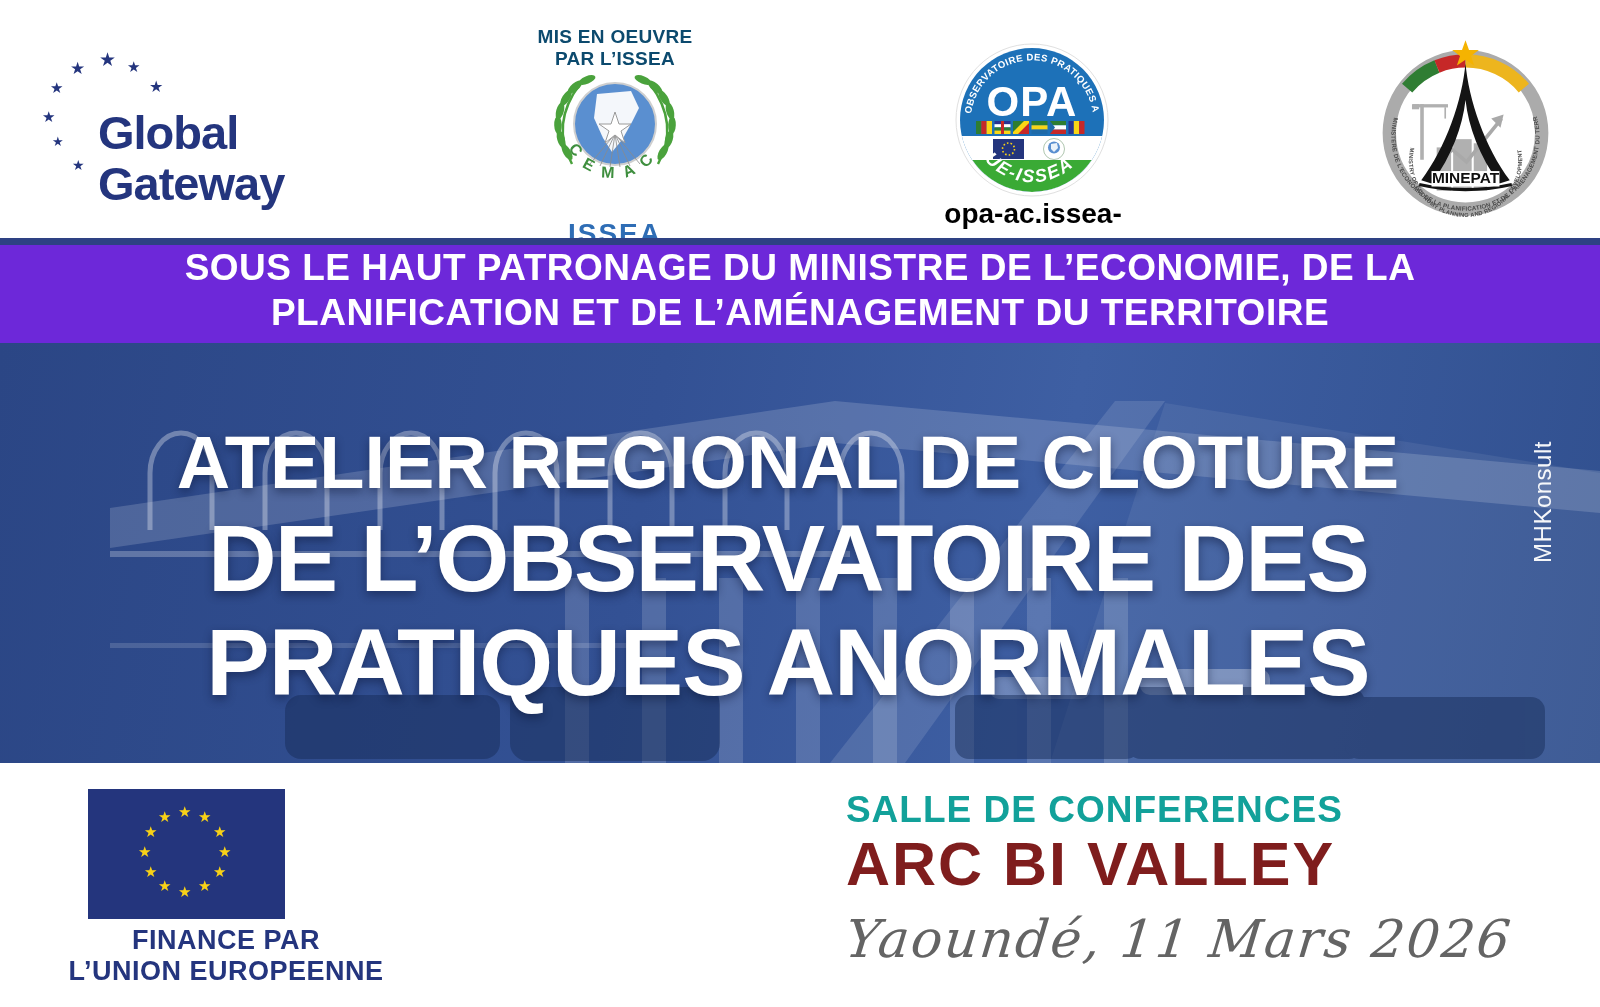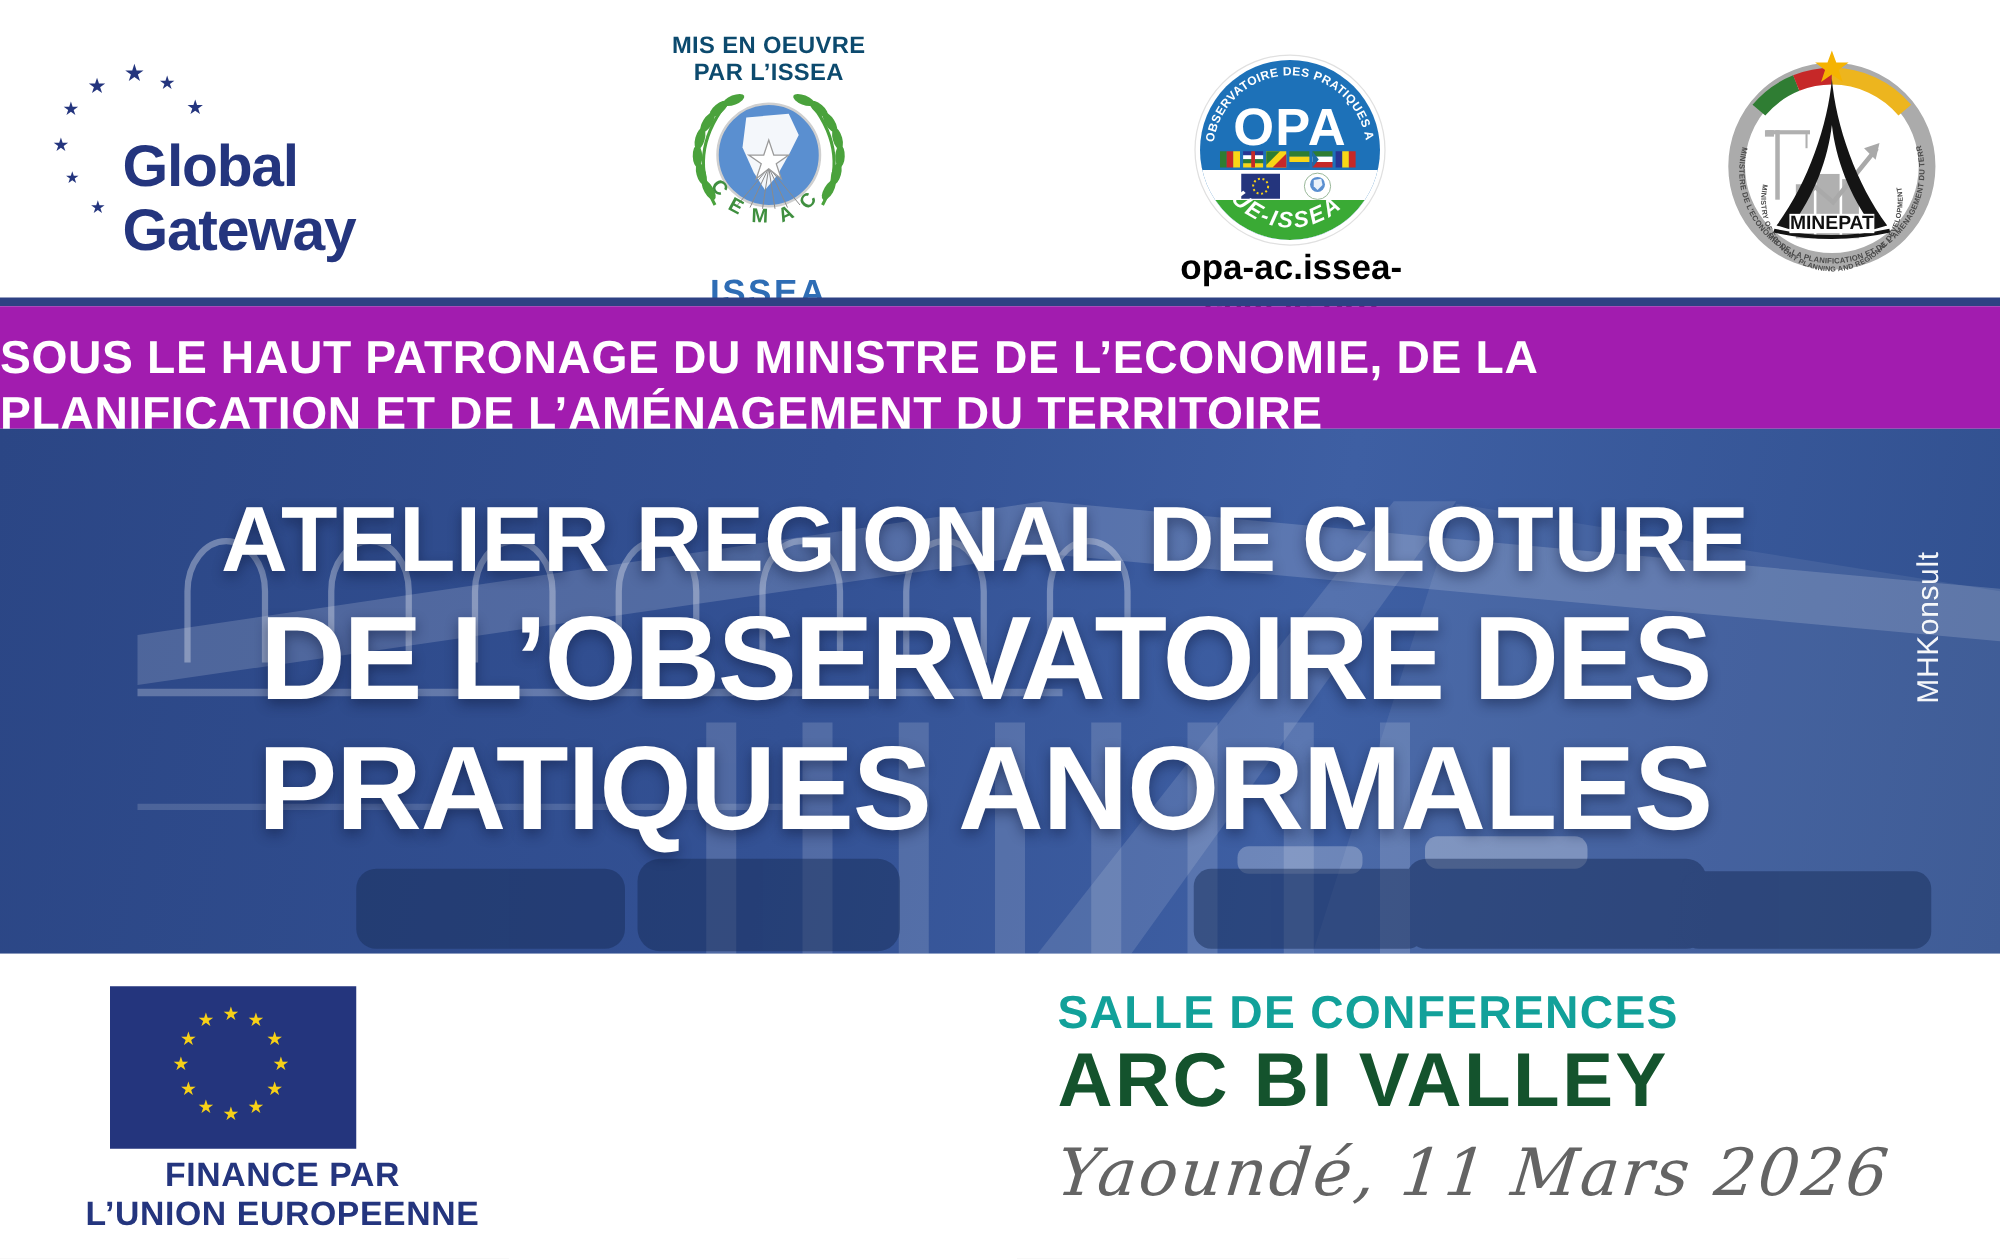--- a/index.html
+++ b/index.html
@@ -20,46 +20,46 @@
   .issea-wordmark{position:absolute;left:0;top:192px;width:220px;color:#2E6DB5;font-weight:bold;
                   font-size:28px;letter-spacing:2px;}
 
   .opa-block{position:absolute;left:948px;top:40px;width:170px;height:190px;text-align:center;}
   .opa-url{position:absolute;left:-65px;top:158px;width:300px;color:#000000;font-weight:bold;font-size:28px;}
 
   .minepat-block{position:absolute;left:1378px;top:36px;width:175px;height:195px;}
 
   
   .navy-rule{position:absolute;left:0;top:238px;width:1600px;height:7px;background:#2E4183;}
-  .patronage{position:absolute;left:0;top:245px;width:1600px;height:98px;background:#a21caf;
-             color:#fff;font-weight:bold;font-size:37px;line-height:45px;
-             letter-spacing:.5px;padding-top:18px;box-sizing:border-box;}
+  .patronage{position:absolute;left:0;top:245px;width:1600px;height:98px;background:#6d28d9;
+             color:#fff;text-align:center;font-weight:bold;font-size:37px;line-height:45px;
+             letter-spacing:.5px;padding-top:0;box-sizing:border-box;}
 
   
   .hero{position:absolute;left:0;top:343px;width:1600px;height:420px;
         background:linear-gradient(100deg,#2B4685 0%,#335194 40%,#3E5FA3 65%,#31508F 100%);}
   .hero svg.building{position:absolute;left:0;top:0;}
   .hero-title{position:absolute;left:0;width:1576px;text-align:center;color:#fff;font-weight:bold;
-              text-shadow:0 4px 10px rgba(8,18,48,.45);white-space:nowrap;}
+              text-shadow:0 4px 10px rgba(8,18,48,.45);white-space:nowrap;margin-top:31px;}
   .t1{top:46px;font-size:74px;letter-spacing:0px;}
   .t2{top:130px;font-size:95px;letter-spacing:-2px;}
   .t3{top:234px;font-size:95px;letter-spacing:-1px;}
   .credit{position:absolute;left:1478px;top:145px;width:130px;text-align:center;
           transform:rotate(-90deg);color:#fff;font-size:24px;font-weight:normal;
           letter-spacing:.5px;opacity:.95;}
 
   
   .footer{position:absolute;left:0;top:763px;width:1600px;height:244px;background:#fff;}
   .eu-flag{position:absolute;left:88px;top:26px;width:197px;height:130px;background:#24357D;}
   .eu-star{position:absolute;color:#F7D117;font-size:15px;line-height:1;}
   .eu-caption{position:absolute;left:0;top:162px;width:378px;text-align:center;color:#24357E;
               font-weight:bold;font-size:27px;line-height:31px;letter-spacing:.5px;padding-left:37px;}
   .venue{position:absolute;right:88px;top:26px;text-align:left;}
   .venue1{color:#12A19A;font-weight:bold;font-size:37px;letter-spacing:1px;}
-  .venue2{color:#14532d;font-weight:bold;font-size:61px;letter-spacing:2px;line-height:66px;}
+  .venue2{color:#7f1d1d;font-weight:bold;font-size:61px;letter-spacing:2px;line-height:66px;}
   .date{color:#646464;font-size:52px;font-style:italic;font-family:"DejaVu Serif",serif;
         transform:skewX(-6deg);margin-top:12px;letter-spacing:2px;}
 </style>
 </head>
 <body>
 
 <div class="poster">
 
   <div class="topband">
 

